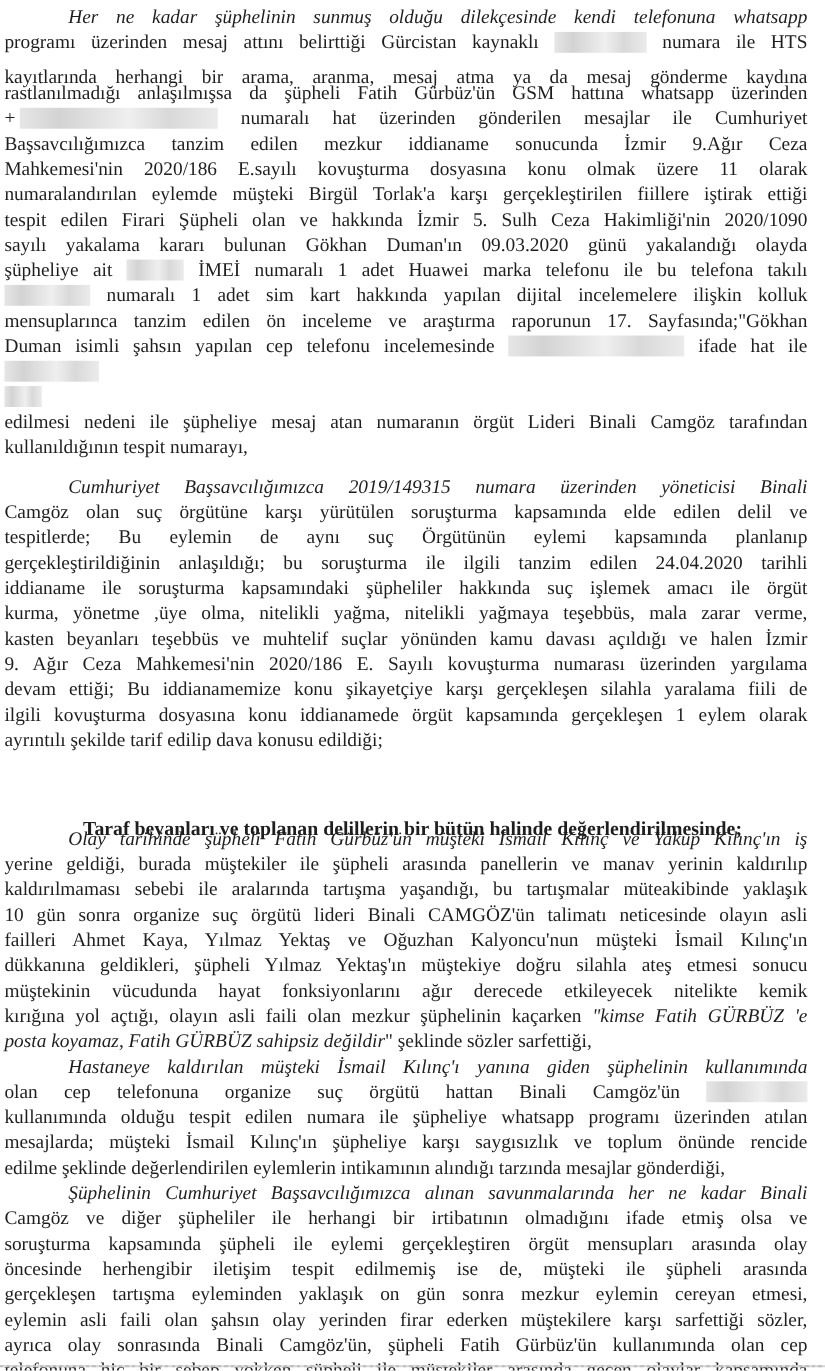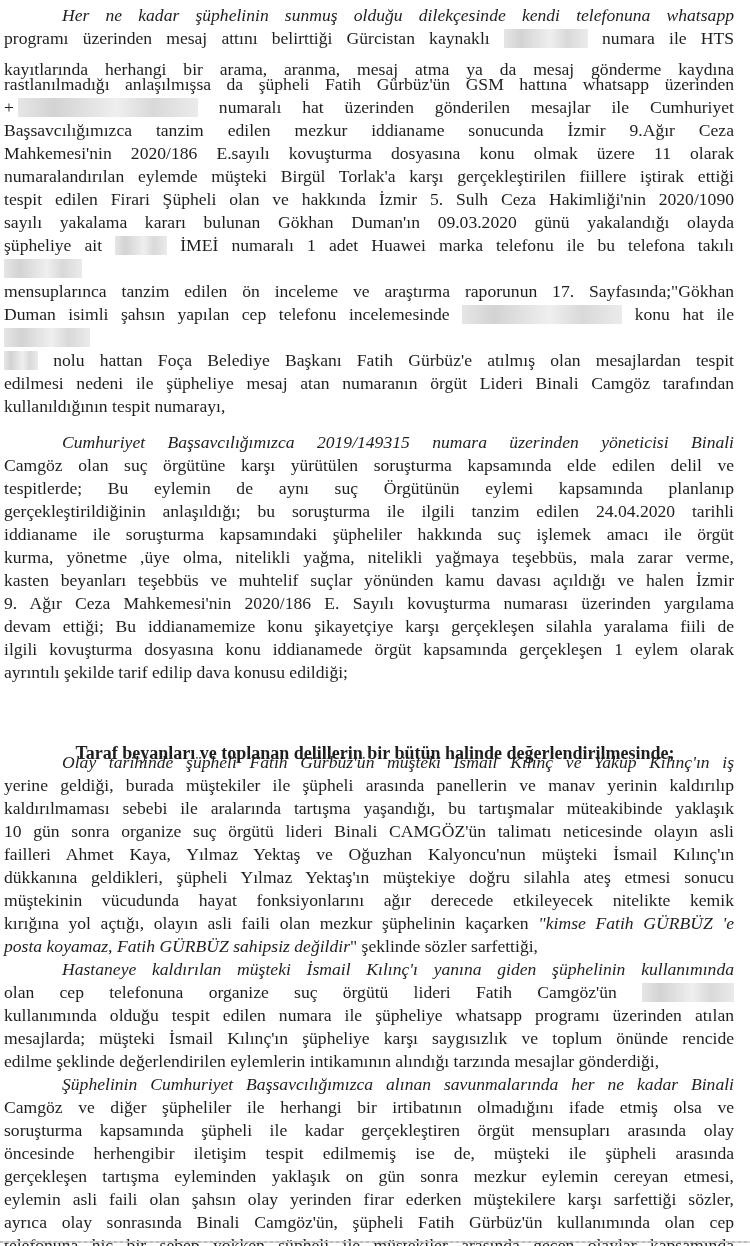--- a/index.html
+++ b/index.html
@@ -40,25 +40,25 @@
     <div class="line" style="top:27px"><span>programı üzerinden mesaj attını belirttiği Gürcistan kaynaklı</span> <span class="redact" style="width:84px"></span> <span>numara ile HTS</span></div>
     <div class="line" style="top:58px">kayıtlarında herhangi bir arama, aranma, mesaj atma ya da mesaj gönderme kaydına</div>
     <div class="line" style="top:73px">rastlanılmadığı anlaşılmışsa da şüpheli Fatih Gürbüz'ün GSM hattına whatsapp üzerinden</div>
     <div class="line" style="top:96px"><span>+</span><span class="redact" style="width:180px;margin-left:4px"></span> <span>numaralı hat üzerinden gönderilen mesajlar ile Cumhuriyet</span></div>
     <div class="line" style="top:119px">Başsavcılığımızca tanzim edilen mezkur iddianame sonucunda İzmir 9.Ağır Ceza</div>
     <div class="line" style="top:142px">Mahkemesi'nin 2020/186 E.sayılı kovuşturma dosyasına konu olmak üzere 11 olarak</div>
     <div class="line" style="top:165px">numaralandırılan eylemde müşteki Birgül Torlak'a karşı gerçekleştirilen fiillere iştirak ettiği</div>
     <div class="line" style="top:188px">tespit edilen Firari Şüpheli olan ve hakkında İzmir 5. Sulh Ceza Hakimliği'nin 2020/1090</div>
     <div class="line" style="top:211px">sayılı yakalama kararı bulunan Gökhan Duman'ın 09.03.2020 günü yakalandığı olayda</div>
     <div class="line" style="top:234px"><span>şüpheliye ait</span> <span class="redact" style="width:52px"></span> <span>İMEİ numaralı 1 adet Huawei marka telefonu ile bu telefona takılı</span></div>
-    <div class="line" style="top:257px"><span class="redact" style="width:78px"></span> </div>
+    <div class="line" style="top:257px"><span class="redact" style="width:78px"></span> <span>numaralı 1 adet sim kart hakkında yapılan dijital incelemelere ilişkin kolluk</span></div>
     <div class="line" style="top:280px">mensuplarınca tanzim edilen ön inceleme ve araştırma raporunun 17. Sayfasında;"Gökhan</div>
-    <div class="line" style="top:303px"><span>Duman isimli şahsın yapılan cep telefonu incelemesinde</span> <span class="redact" style="width:160px"></span> <span>konu hat ile</span></div>
+    <div class="line" style="top:303px"><span>Duman isimli şahsın yapılan cep telefonu incelemesinde</span> <span class="redact" style="width:160px"></span> <span>ifade hat ile</span></div>
     <div class="line" style="top:326px"> <span class="redact" style="width:86px"></span></div>
-    <div class="line" style="top:349px"><span class="redact" style="width:34px"></span> <span>nolu hattan Foça Belediye Başkanı Fatih Gürbüz'e atılmış olan mesajlardan tespit</span></div>
+    <div class="line" style="top:349px"><span class="redact" style="width:34px"></span> </div>
     <div class="line" style="top:372px">edilmesi nedeni ile şüpheliye mesaj atan numaranın örgüt Lideri Binali Camgöz tarafından</div>
     <div class="line last" style="top:395px">kullanıldığının tespit numarayı,</div>
   </div>
 
   <div>
     <div class="line indent" style="top:431px">Cumhuriyet Başsavcılığımızca 2019/149315 numara üzerinden yöneticisi Binali</div>
     <div class="line" style="top:454px">Camgöz olan suç örgütüne karşı yürütülen soruşturma kapsamında elde edilen delil ve</div>
     <div class="line" style="top:477px">tespitlerde; Bu eylemin de aynı suç Örgütünün eylemi kapsamında planlanıp</div>
     <div class="line" style="top:500px">gerçekleştirildiğinin anlaşıldığı; bu soruşturma ile ilgili tanzim edilen 24.04.2020 tarihli</div>
     <div class="line" style="top:523px">iddianame ile soruşturma kapsamındaki şüpheliler hakkında suç işlemek amacı ile örgüt</div>
@@ -79,30 +79,30 @@
     <div class="line" style="top:820px">10 gün sonra organize suç örgütü lideri Binali CAMGÖZ'ün talimatı neticesinde olayın asli</div>
     <div class="line" style="top:843px">failleri Ahmet Kaya, Yılmaz Yektaş ve Oğuzhan Kalyoncu'nun müşteki İsmail Kılınç'ın</div>
     <div class="line" style="top:866px">dükkanına geldikleri, şüpheli Yılmaz Yektaş'ın müştekiye doğru silahla ateş etmesi sonucu</div>
     <div class="line" style="top:889px">müştekinin vücudunda hayat fonksiyonlarını ağır derecede etkileyecek nitelikte kemik</div>
     <div class="line" style="top:912px"><span>kırığına yol açtığı, olayın asli faili olan mezkur şüphelinin kaçarken</span> <em>"kimse Fatih GÜRBÜZ 'e</em></div>
     <div class="line last" style="top:935px"><em>posta koyamaz, Fatih GÜRBÜZ sahipsiz değildir</em><span>" şeklinde sözler sarfettiği,</span></div>
   </div>
 
   <div>
     <div class="line indent" style="top:958px">Hastaneye kaldırılan müşteki İsmail Kılınç'ı yanına giden şüphelinin kullanımında</div>
-    <div class="line" style="top:981px"><span>olan cep telefonuna organize suç örgütü lideri Fatih Camgöz'ün</span> <span class="redact" style="width:92px"></span></div>
+    <div class="line" style="top:981px"><span>olan cep telefonuna organize suç örgütü hattan Binali Camgöz'ün</span> <span class="redact" style="width:92px"></span></div>
     <div class="line" style="top:1004px">kullanımında olduğu tespit edilen numara ile şüpheliye whatsapp programı üzerinden atılan</div>
     <div class="line" style="top:1027px">mesajlarda; müşteki İsmail Kılınç'ın şüpheliye karşı saygısızlık ve toplum önünde rencide</div>
     <div class="line last" style="top:1050px">edilme şeklinde değerlendirilen eylemlerin intikamının alındığı tarzında mesajlar gönderdiği,</div>
   </div>
 
   <div>
     <div class="line indent" style="top:1073px">Şüphelinin Cumhuriyet Başsavcılığımızca alınan savunmalarında her ne kadar Binali</div>
     <div class="line" style="top:1096px">Camgöz ve diğer şüpheliler ile herhangi bir irtibatının olmadığını ifade etmiş olsa ve</div>
-    <div class="line" style="top:1119px">soruşturma kapsamında şüpheli ile kadar gerçekleştiren örgüt mensupları arasında olay</div>
+    <div class="line" style="top:1119px">soruşturma kapsamında şüpheli ile eylemi gerçekleştiren örgüt mensupları arasında olay</div>
     <div class="line" style="top:1142px">öncesinde herhengibir iletişim tespit edilmemiş ise de, müşteki ile şüpheli arasında</div>
     <div class="line" style="top:1165px">gerçekleşen tartışma eyleminden yaklaşık on gün sonra mezkur eylemin cereyan etmesi,</div>
     <div class="line" style="top:1188px">eylemin asli faili olan şahsın olay yerinden firar ederken müştekilere karşı sarfettiği sözler,</div>
     <div class="line" style="top:1211px">ayrıca olay sonrasında Binali Camgöz'ün, şüpheli Fatih Gürbüz'ün kullanımında olan cep</div>
     <div class="line" style="top:1234px">telefonuna hiç bir sebep yokken şüpheli ile müştekiler arasında geçen olaylar kapsamında</div>
   </div>
 
   <div class="bottom-rule"></div>
 </div>
 

